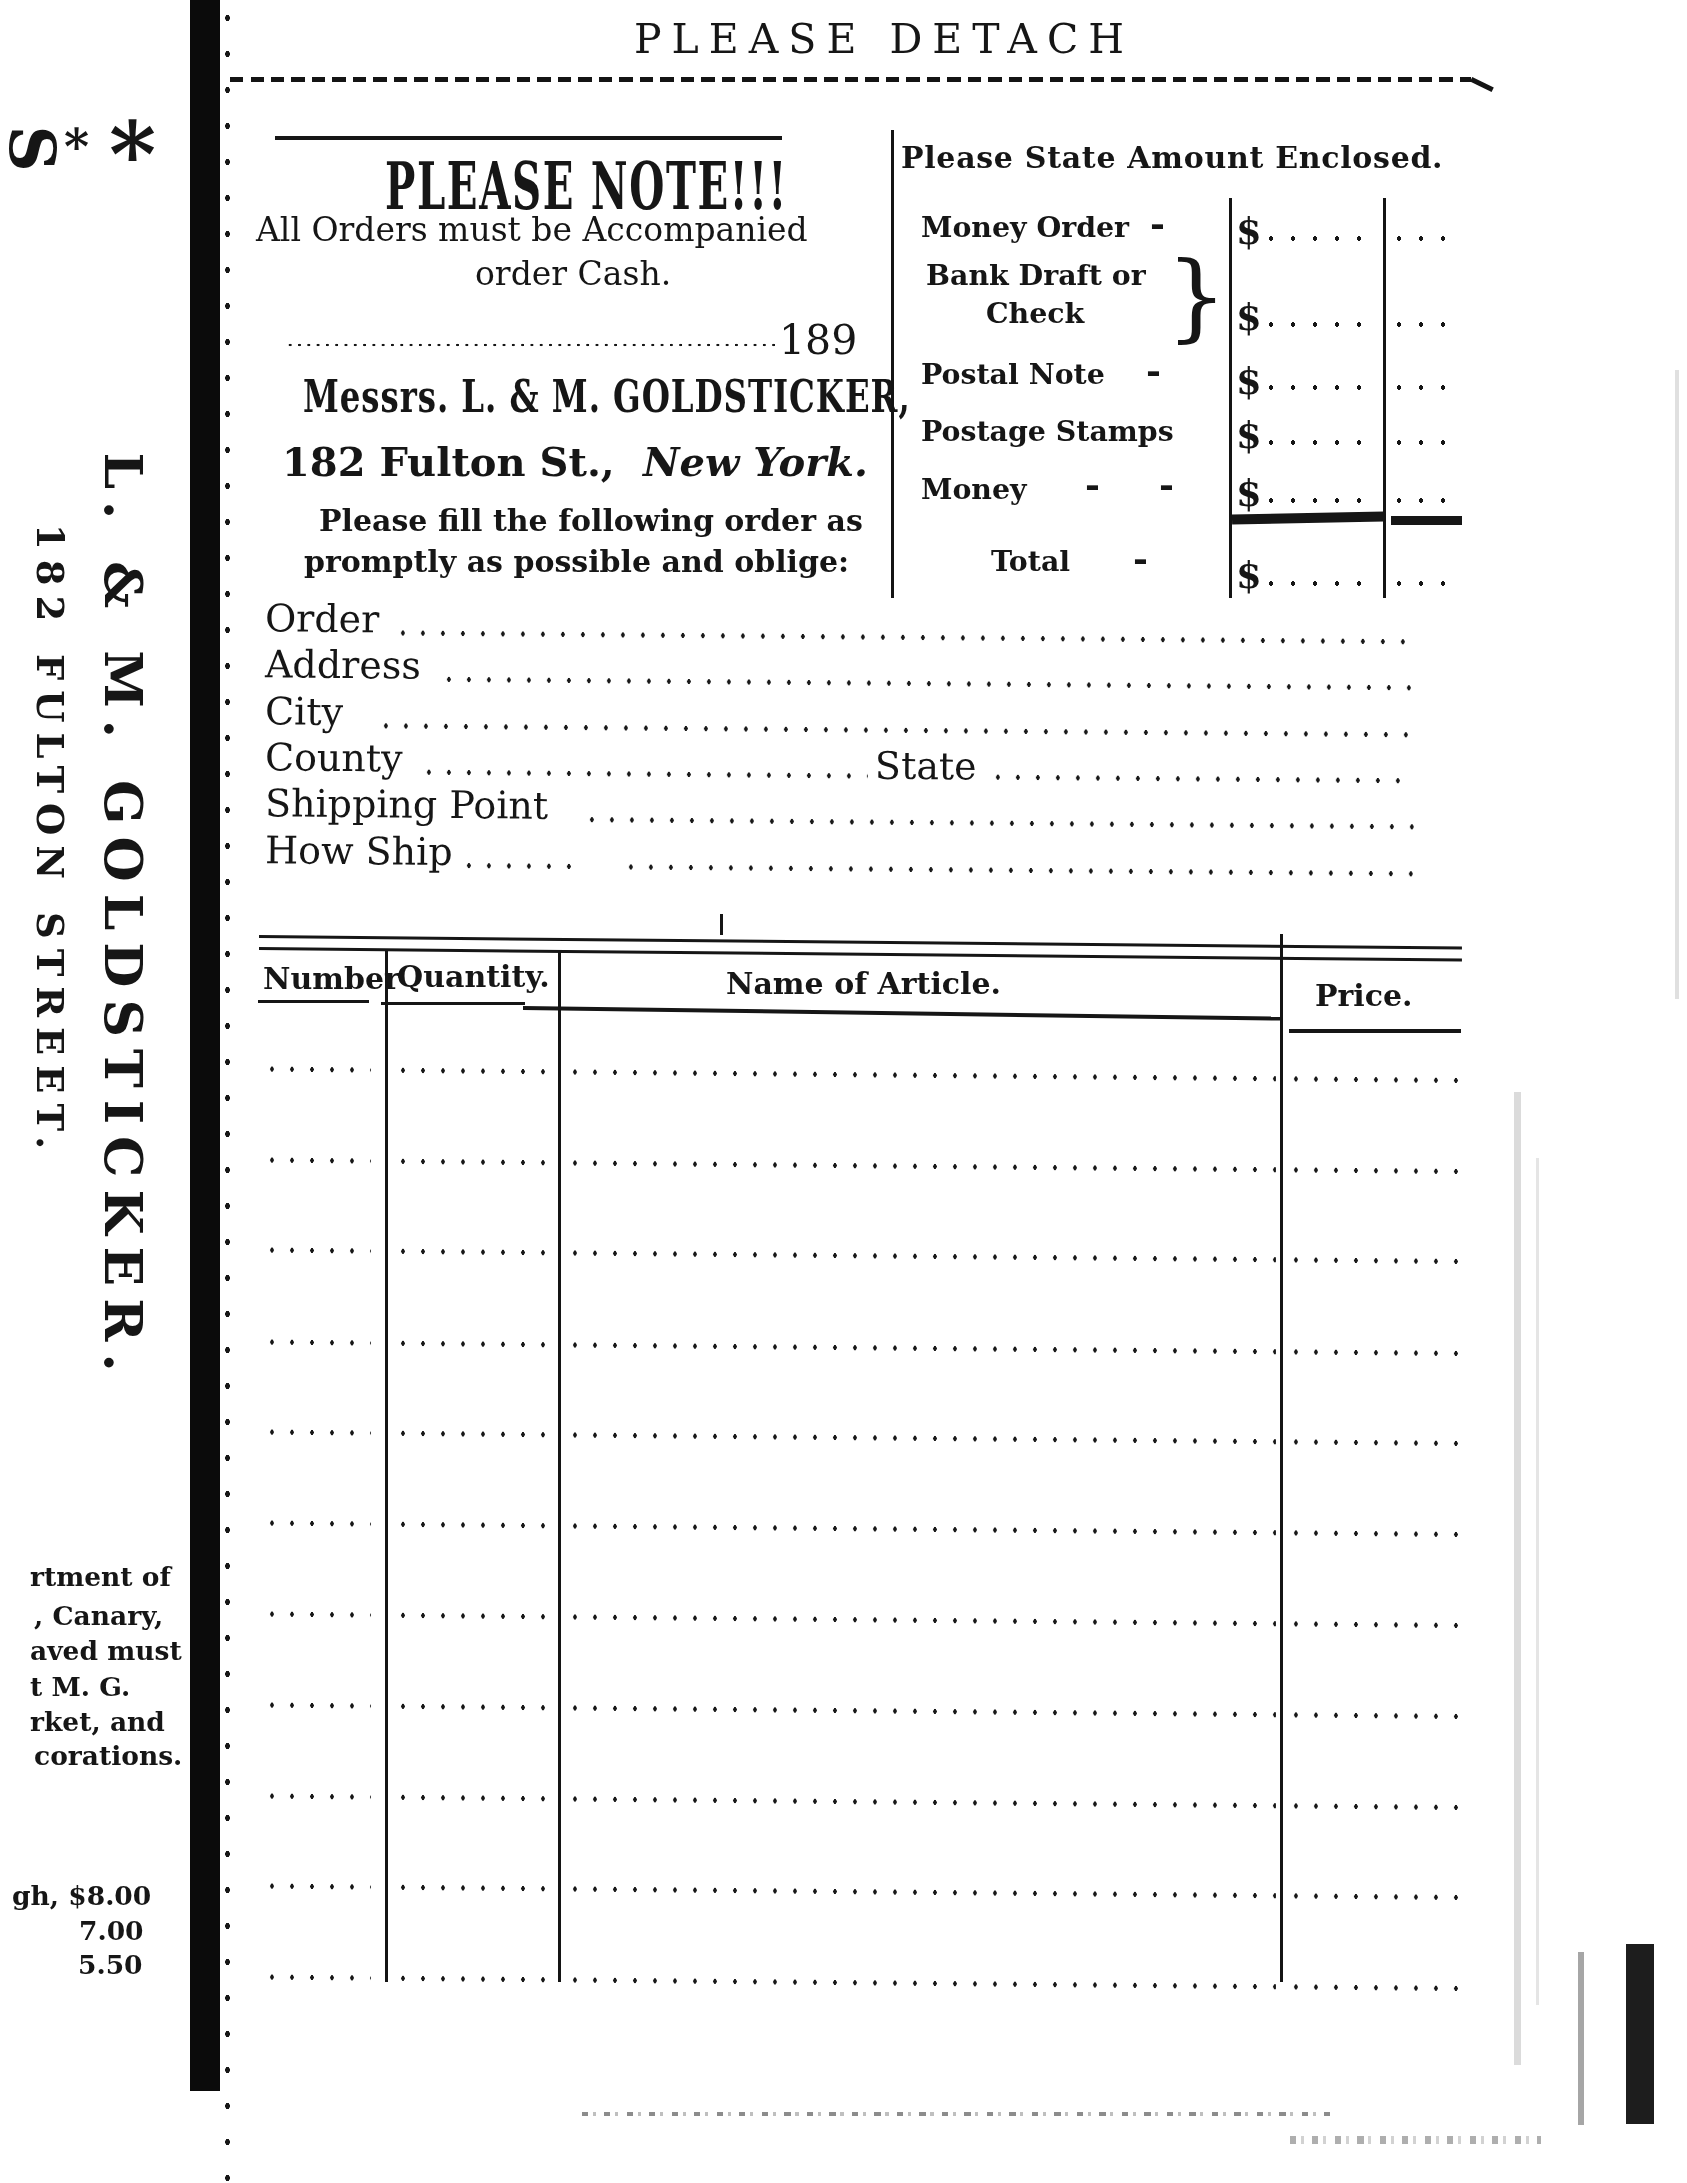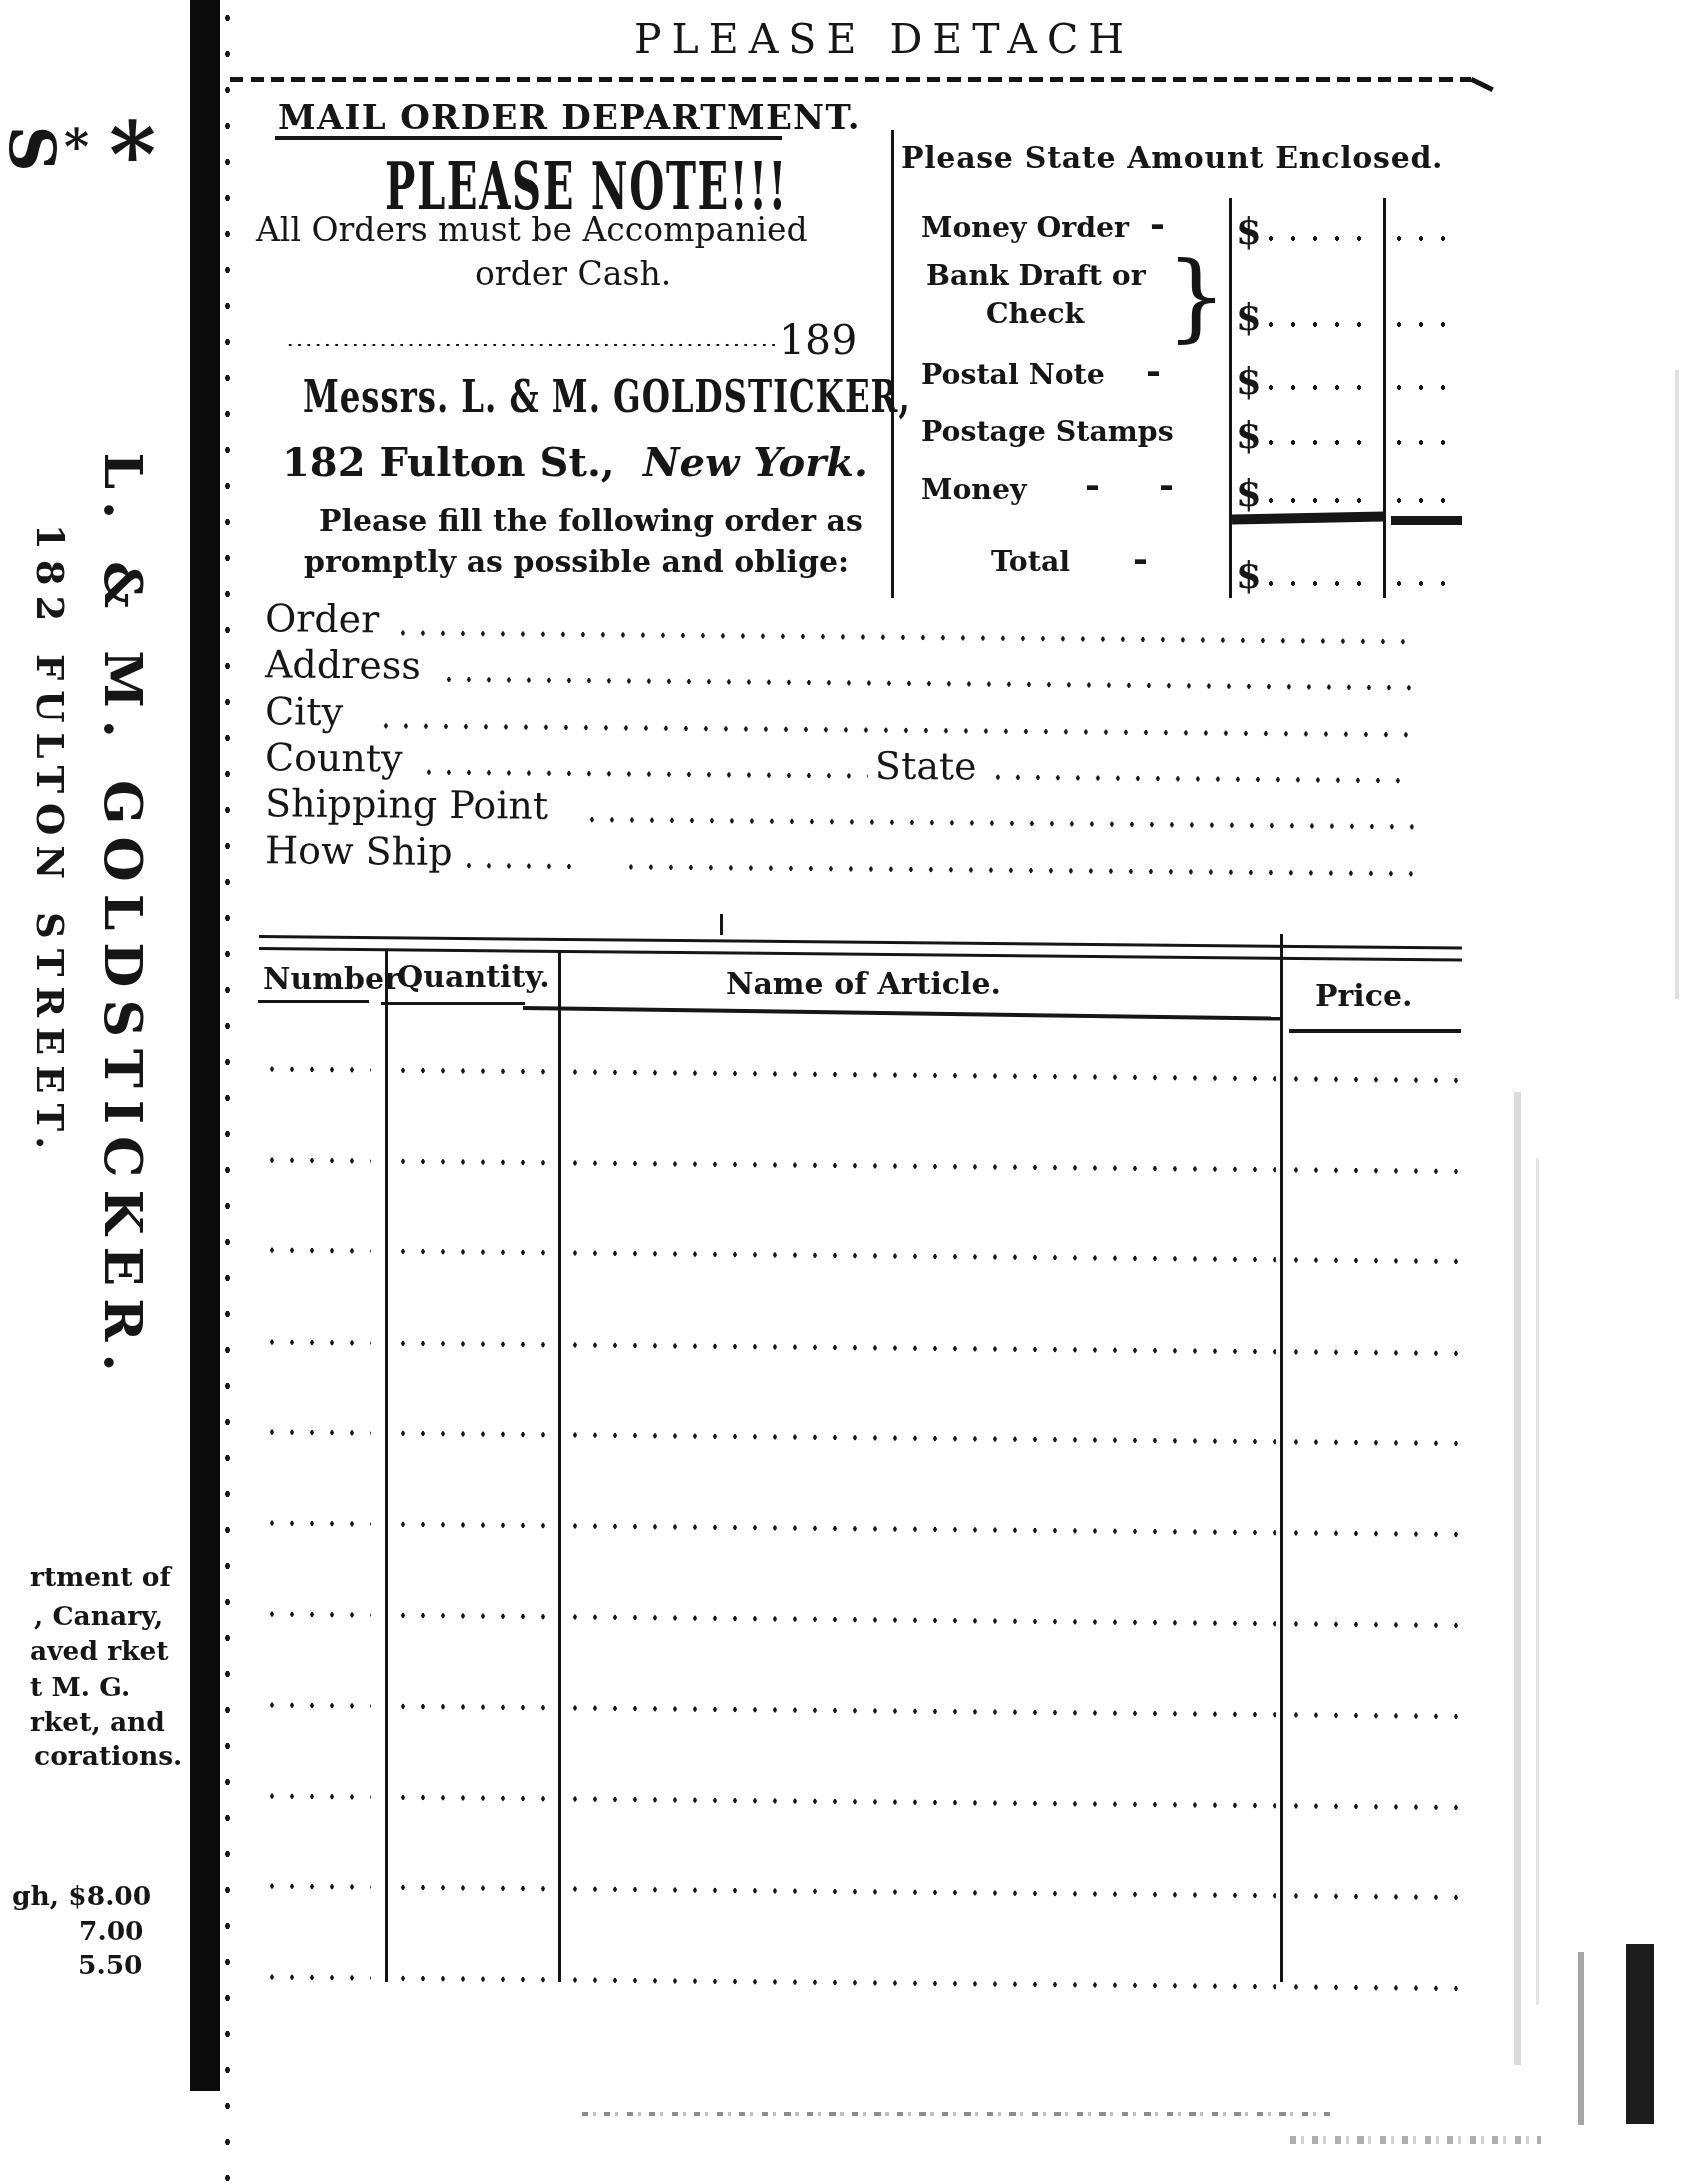--- a/index.html
+++ b/index.html
@@ -56,34 +56,33 @@
 
   <div class="abs" style="left:9.3px;top:111px;font-size:64px;font-weight:bold;transform:rotate(90deg);">S</div>
   <div class="abs" style="left:64px;top:123px;font-size:48px;font-weight:bold;line-height:48px;">*</div>
   <div class="abs" style="left:109px;top:111px;font-size:90px;font-weight:bold;line-height:86px;">*</div>
 
   <div class="vert" style="left:-372px;top:890px;width:990px;height:56px;font-size:52px;line-height:56px;letter-spacing:12px;">L. &amp; M. GOLDSTICKER.</div>
   <div class="vert" style="left:-275px;top:821px;width:648px;height:41px;font-size:37px;line-height:41px;letter-spacing:10px;">182 FULTON STREET.</div>
 
   <div class="frag" style="left:30px;top:1561px;text-align:right;">rtment of</div>
   <div class="frag" style="left:34px;top:1600px;">, Canary,</div>
-  <div class="frag" style="left:30px;top:1635px;">aved rket</div>
+  <div class="frag" style="left:30px;top:1635px;">aved must</div>
   <div class="frag" style="left:30px;top:1671px;">t M. G.</div>
   <div class="frag" style="left:30px;top:1706px;">rket, and</div>
   <div class="frag" style="left:34px;top:1740px;">corations.</div>
   <div class="frag" style="left:12px;top:1880px;">gh, $8.00</div>
   <div class="frag" style="left:79px;top:1915px;">7.00</div>
   <div class="frag" style="left:78px;top:1949px;">5.50</div>
 
   <div class="abs nowrap" style="left:634px;top:14.6px;font-size:41px;letter-spacing:10px;">PLEASE DETACH</div>
   <div class="abs" style="left:230px;top:77px;width:1241px;height:5.3px;
               background-image:repeating-linear-gradient(90deg,#141414 0 13.2px,rgba(0,0,0,0) 13.2px 20.5px);"></div>
   <div class="abs" style="left:1470px;top:82px;width:24px;height:4.6px;background:#141414;transform:rotate(26deg);"></div>
 
-  <div class="abs nowrap" style="left:278px;top:97px;font-size:34px;font-weight:bold;letter-spacing:1.3px;">MAIL ORDER DEPARTMENT.</div>
   <div class="rule" style="left:275px;top:136px;width:507px;height:4px;"></div>
 
   <div class="abs nowrap" style="left:385px;top:148px;font-size:65px;font-weight:bold;letter-spacing:2.6px;
               transform:scaleX(0.62);transform-origin:0 0;">PLEASE NOTE!!!</div>
   <div class="abs nowrap" style="left:256px;top:210px;font-size:33px;">All Orders must be Accompanied</div>
   <div class="abs nowrap" style="left:475px;top:254px;font-size:33px;">order Cash.</div>
 
   <div class="dots-fine" style="left:286px;top:341px;width:490px;"></div>
   <div class="abs nowrap" style="left:779px;top:316px;font-size:41px;">189</div>
 

